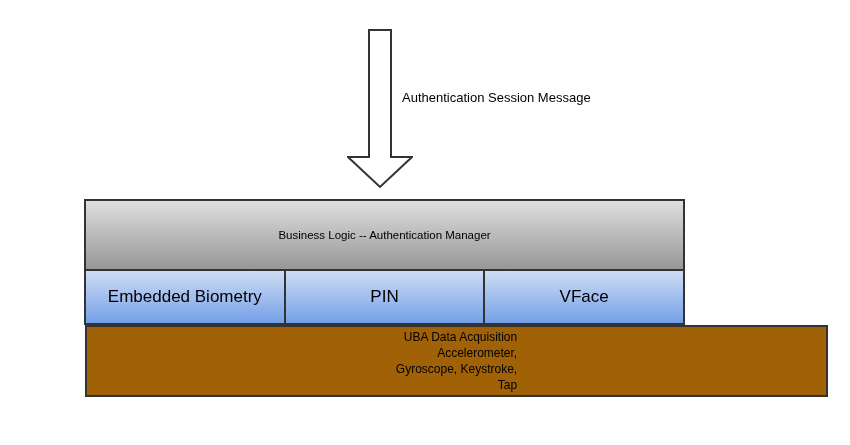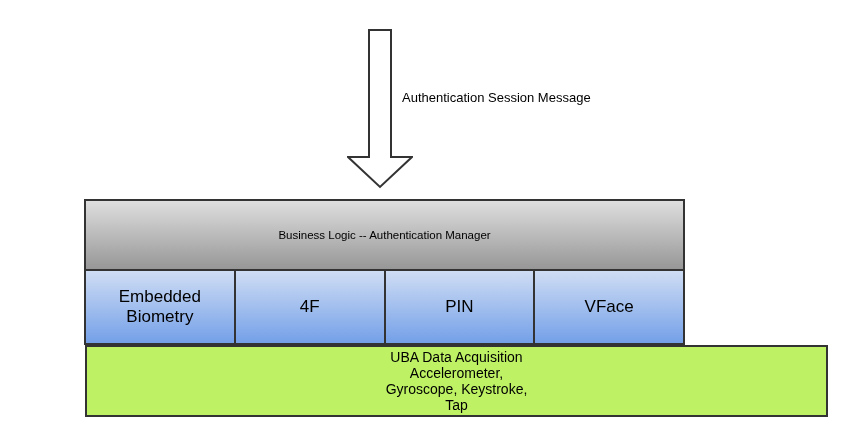--- a/index.html
+++ b/index.html
@@ -76,27 +76,27 @@
     padding: 16px;
   }
   .auth-box + .auth-box {
     border-left: 2px solid var(--border, #333333);
   }
   .uba-box {
     flex: 1;
     margin-left: 1px;
     box-sizing: border-box;
     border: 2px solid var(--border, #333333);
-    background: #bef264;
+    background: #a16207;
     display: flex;
     align-items: center;
     justify-content: center;
-    font-size: 14px;
+    font-size: 12px;
     line-height: 16px;
-    text-align: center;
+    text-align: right;
     white-space: pre-line;
     padding: 2px;
   }
 </style>
 </head>
 <body>
 
 <div class="canvas">
 
   <div class="arrow-wrap">
@@ -113,23 +113,20 @@
 
     <div class="left-group">
       <div class="manager-header">
         <span>Business Logic -- Authentication Manager</span>
       </div>
       <div class="auth-row">
         <div class="auth-box">
           <span>Embedded Biometry</span>
         </div>
         <div class="auth-box">
-          <span>4F</span>
-        </div>
-        <div class="auth-box">
           <span>PIN</span>
         </div>
         <div class="auth-box">
           <span>VFace</span>
         </div>
       </div>
     </div>
 
     <div class="uba-box">
       <span>UBA Data Acquisition

